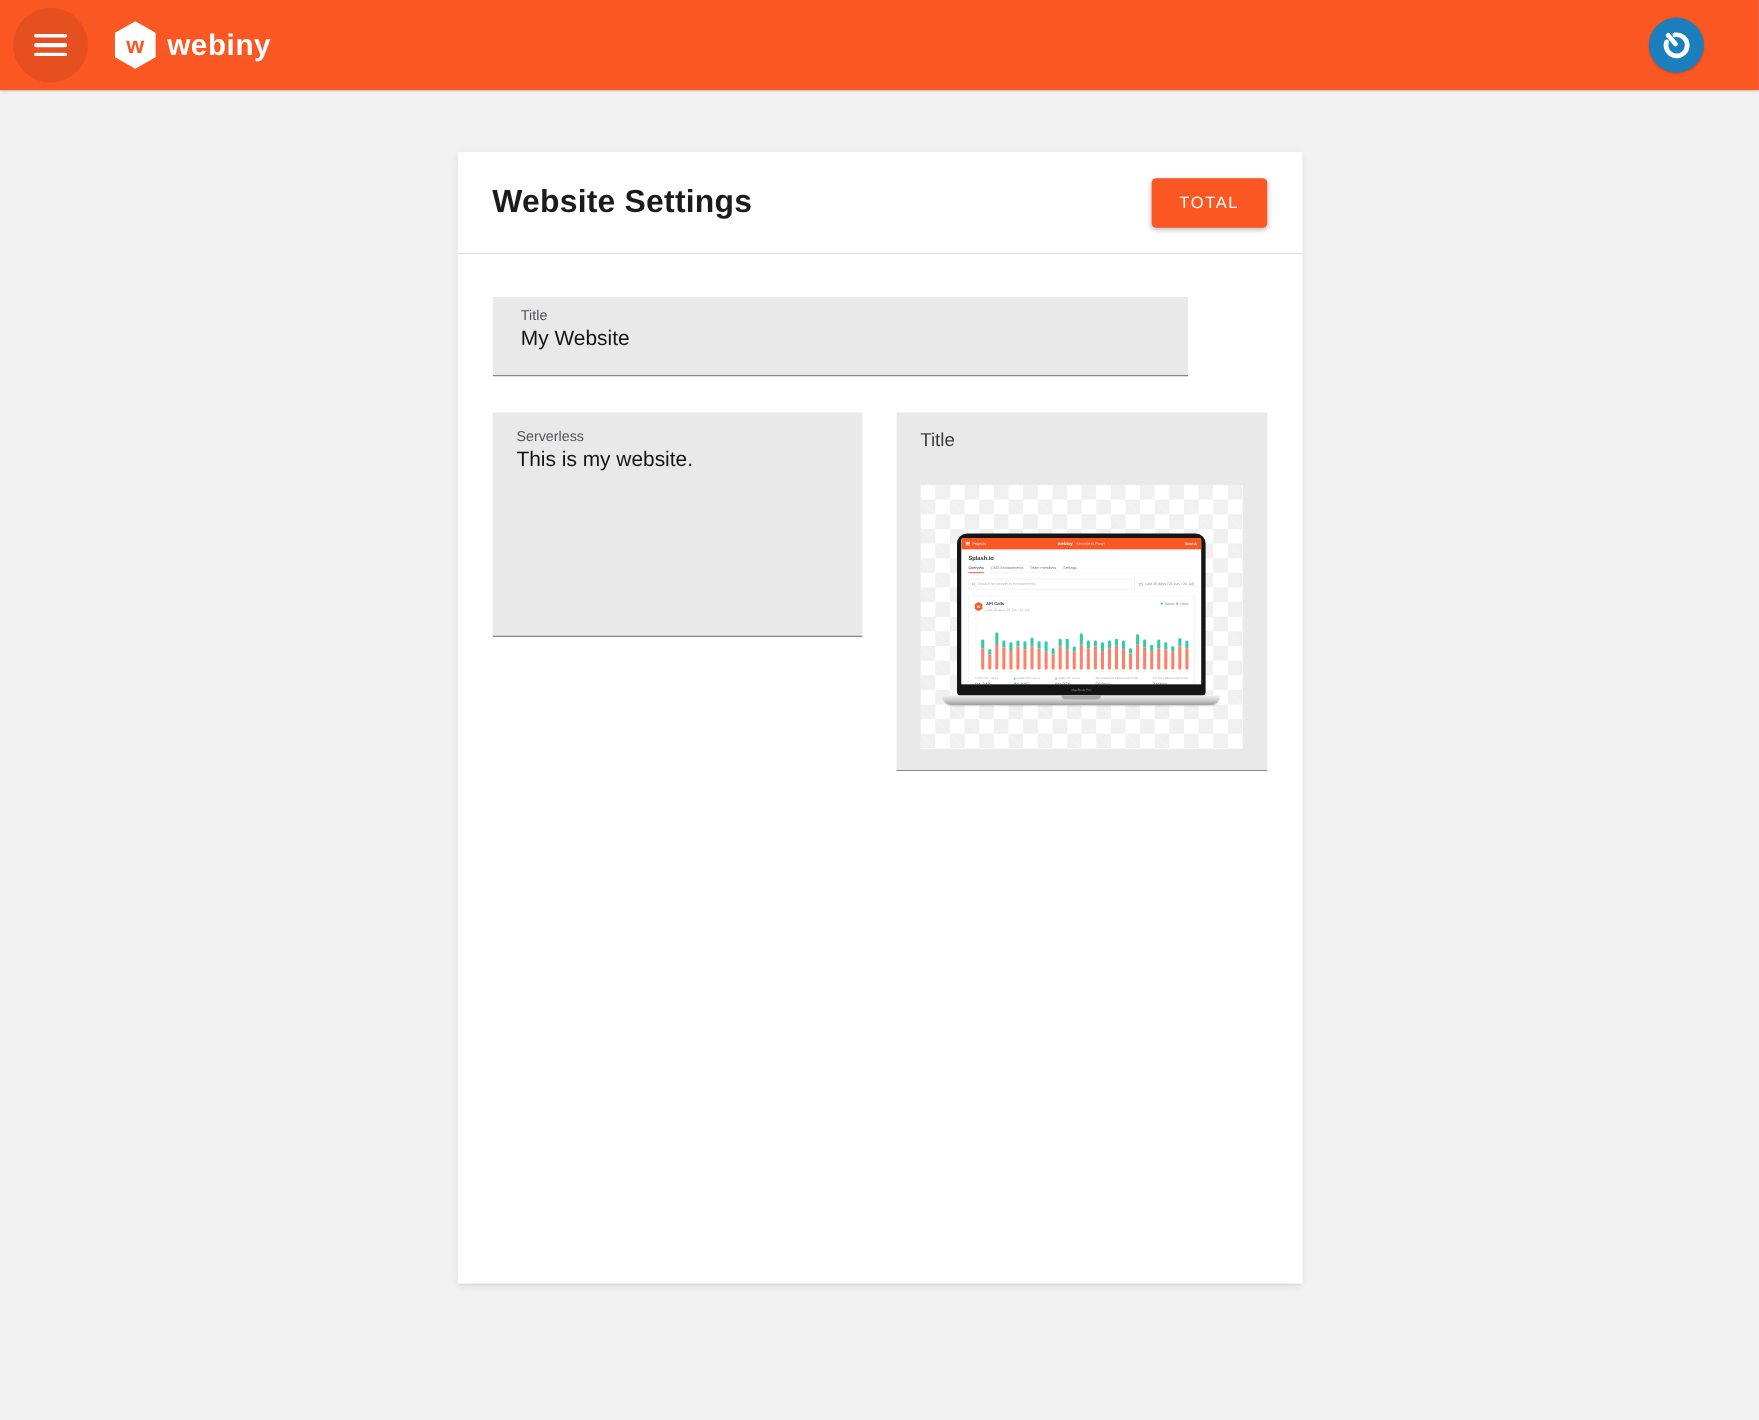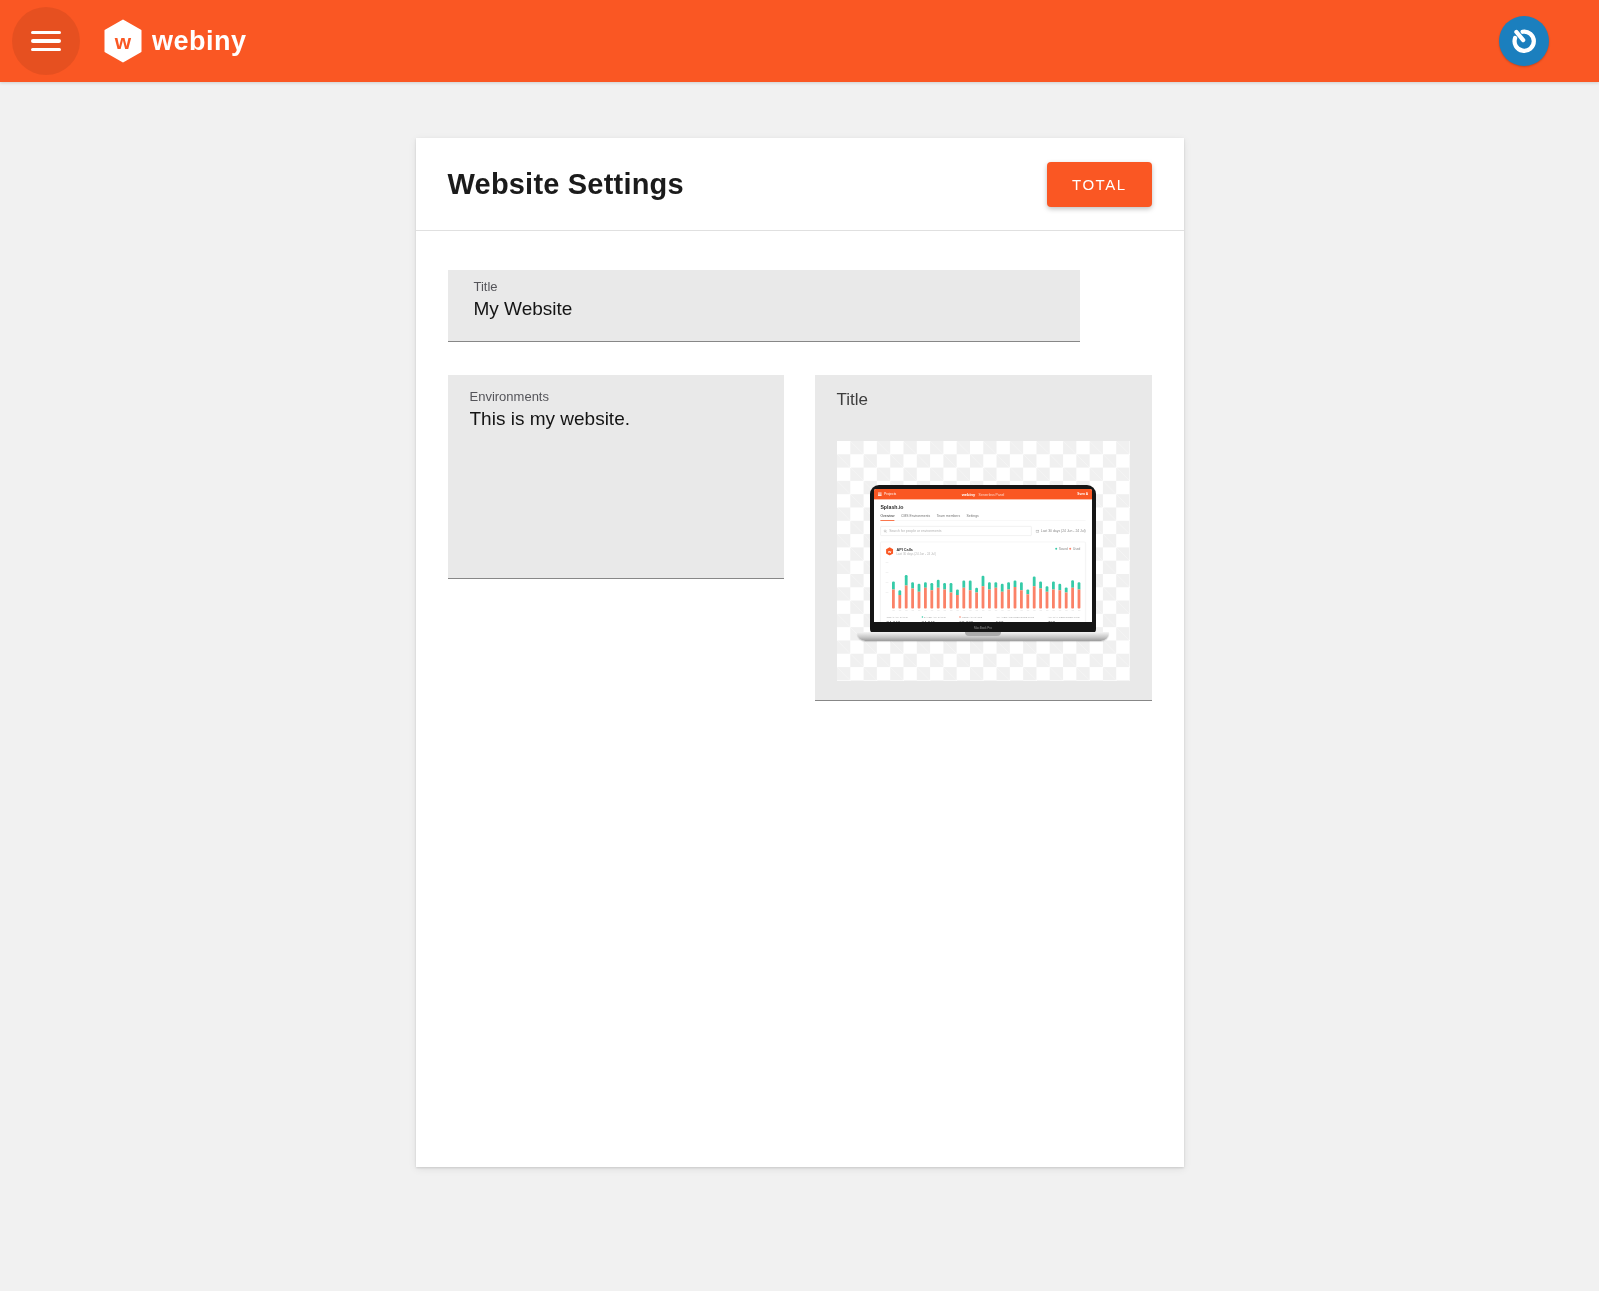--- a/index.html
+++ b/index.html
@@ -137,21 +137,21 @@
       <div class="card-content">
 
         <label class="field field-title">
           <span class="field-label">Title</span>
           <input class="field-input" type="text" value="My Website" style="">
         </label>
 
         <div class="row">
 
           <label class="field field-desc">
-            <span class="field-label">Environments</span>
+            <span class="field-label">Serverless</span>
             <textarea class="field-textarea" style="">This is my website.</textarea>
           </label>
 
           <div class="image-field">
             <span class="image-label">Title</span>
 
             <div class="dropzone">
               <div class="laptop">
                 <div class="bezel">
                   <div class="screen-viewport">

